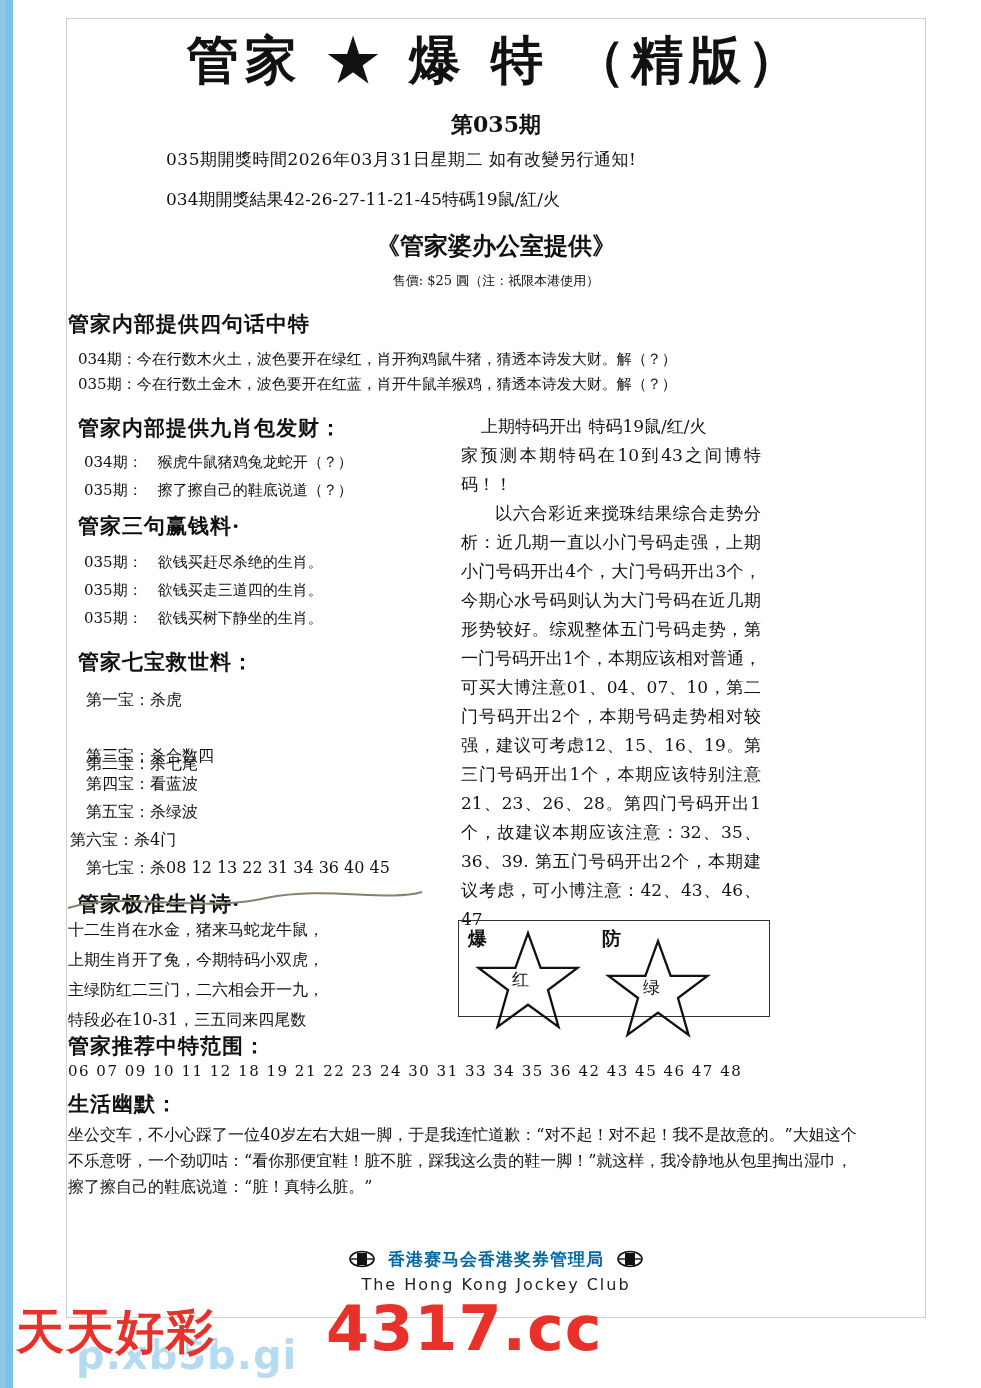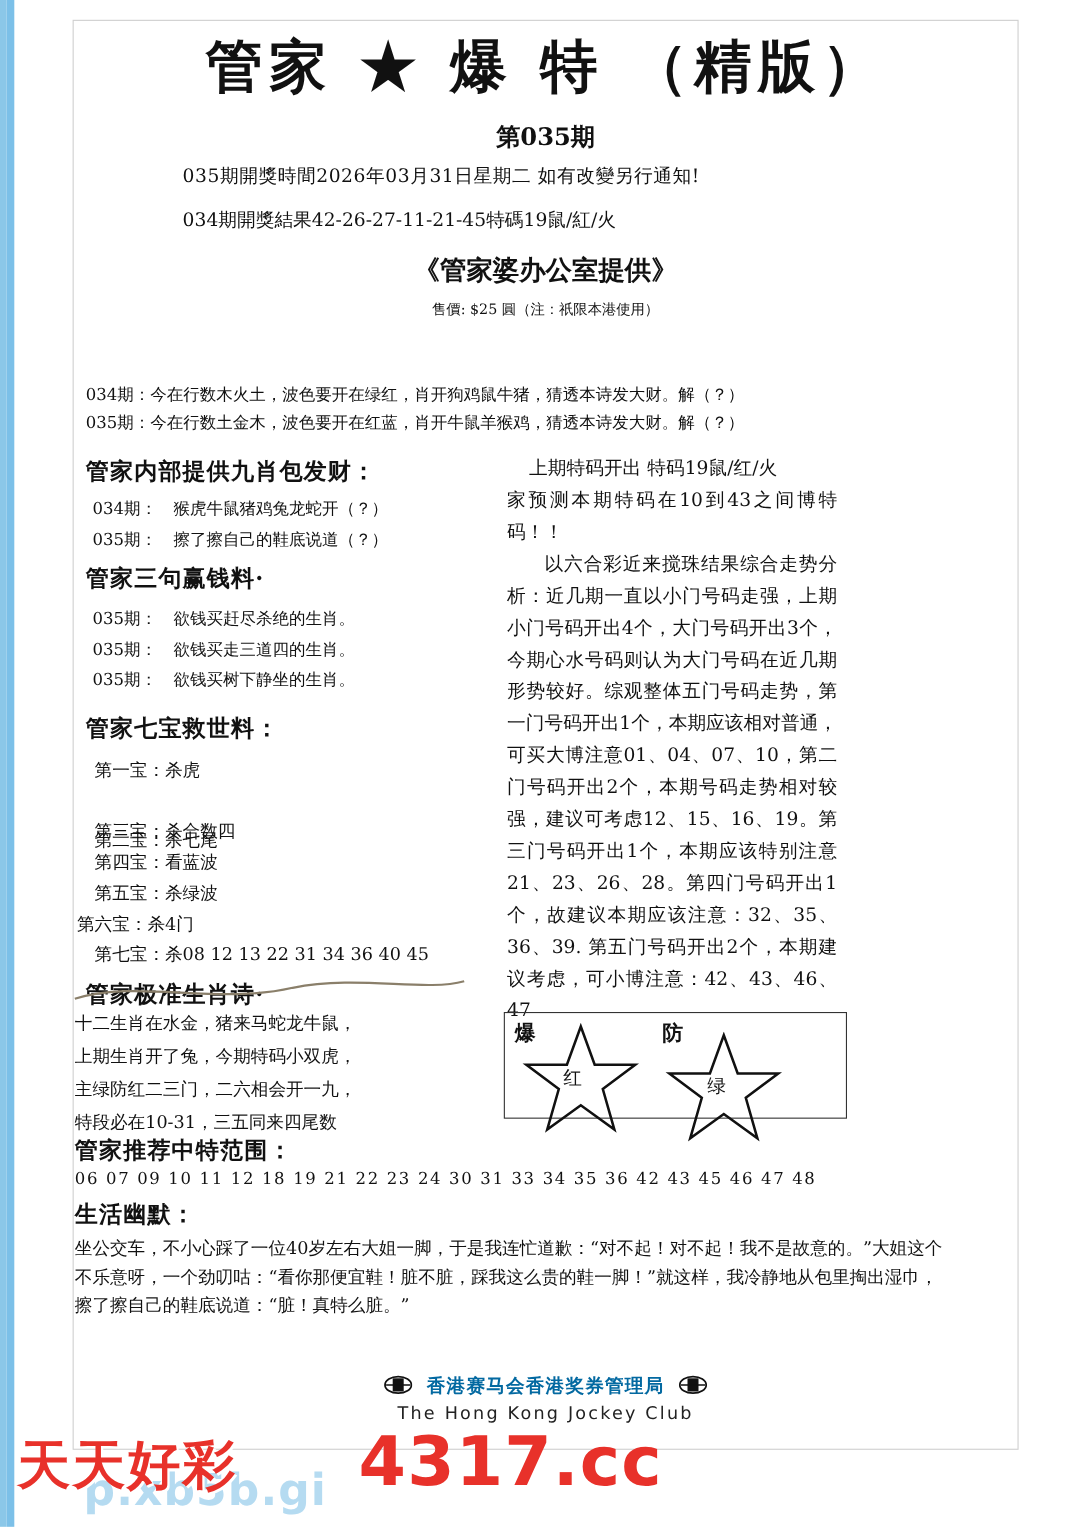--- a/index.html
+++ b/index.html
@@ -245,20 +245,21 @@
   <div class="edge-left"></div>
   <div class="sheet"></div>
 
   <div class="title">管家 ★ 爆 特 （精版）</div>
   <div class="issue">第035期</div>
   <div class="line-draw">035期開獎時間2026年03月31日星期二 如有改變另行通知!</div>
   <div class="line-result">034期開獎結果42-26-27-11-21-45特碼19鼠/紅/火</div>
   <div class="office">《管家婆办公室提供》</div>
   <div class="price">售價: $25 圓（注：祇限本港使用）</div>
 
+  <div class="h2" style="left:62px; top:310px;">管家内部提供四句话中特</div>
   <div class="body-line" style="left:72px; top:350px;">034期：今在行数木火土，波色要开在绿红，肖开狗鸡鼠牛猪，猜透本诗发大财。解（？）</div>
   <div class="body-line" style="left:72px; top:375px;">035期：今在行数土金木，波色要开在红蓝，肖开牛鼠羊猴鸡，猜透本诗发大财。解（？）</div>
 
   <div class="h2" style="left:72px; top:414px;">管家内部提供九肖包发财：</div>
   <div class="body-line" style="left:78px; top:453px;">034期：　猴虎牛鼠猪鸡兔龙蛇开（？）</div>
   <div class="body-line" style="left:78px; top:481px;">035期：　擦了擦自己的鞋底说道（？）</div>
 
   <div class="h2" style="left:72px; top:512px;">管家三句赢钱料·</div>
   <div class="body-line" style="left:78px; top:553px;">035期：　欲钱买赶尽杀绝的生肖。</div>
   <div class="body-line" style="left:78px; top:581px;">035期：　欲钱买走三道四的生肖。</div>

